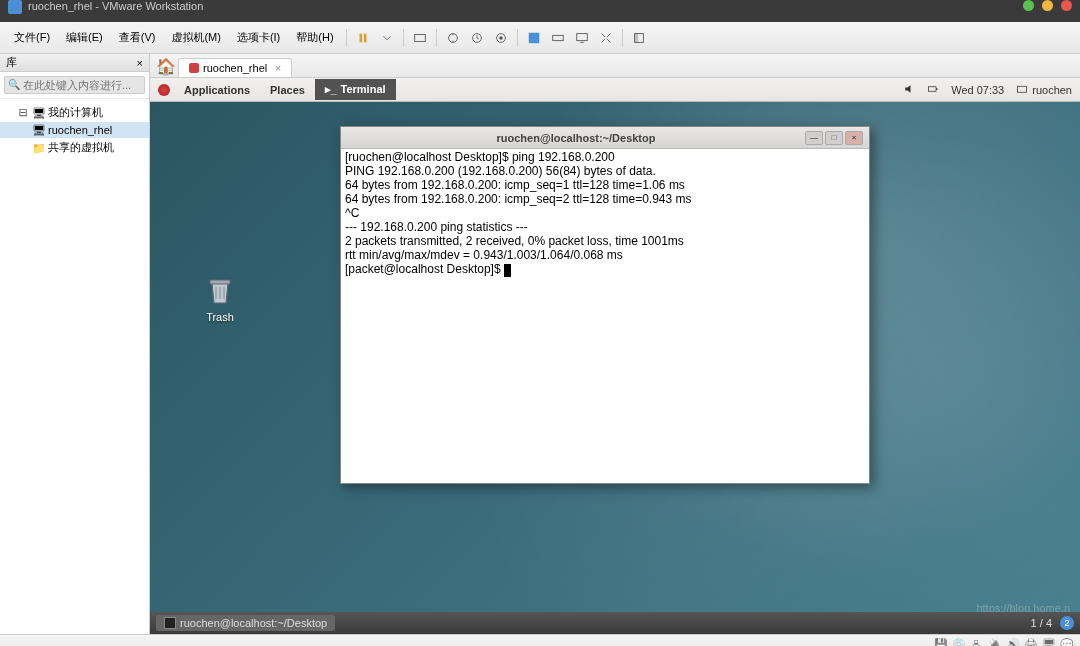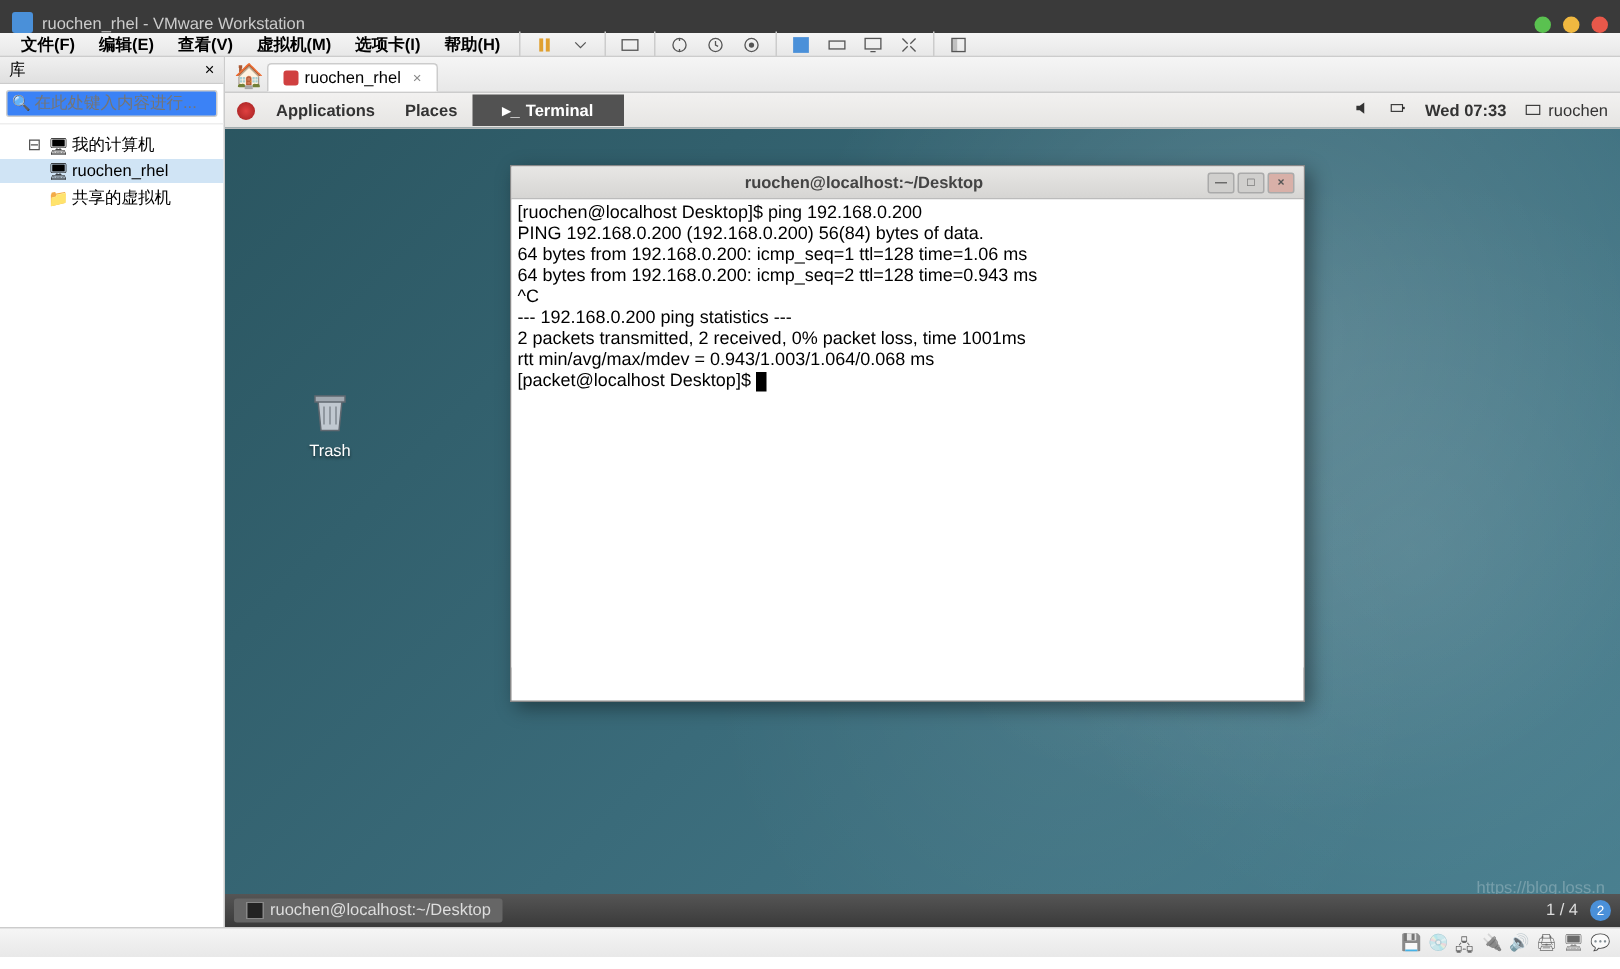--- a/index.html
+++ b/index.html
@@ -1,38 +1,38 @@
 <!DOCTYPE html>
 <html><head>
 <meta charset="utf-8">
 <style>
 * { margin: 0; padding: 0; box-sizing: border-box; font-family: Arial, sans-serif; }
 body { width: 1080px; height: 646px; overflow: hidden; background: #fff; position: relative; }
 
 
-.vmware-titlebar { height: 22px; background: #3a3a3a; display: flex; align-items: flex-end; padding: 0 8px; color: #ccc; font-size: 11px; }
+.vmware-titlebar { height: 22px; background: #3a3a3a; display: flex; align-items: flex-start; padding: 0 8px; color: #ccc; font-size: 11px; }
 .vmware-titlebar .icon { width: 14px; height: 14px; background: #4a90d9; margin-right: 6px; border-radius: 2px; }
 .vmware-titlebar .win-controls { margin-left: auto; display: flex; gap: 8px; }
 .vmware-titlebar .win-dot { width: 11px; height: 11px; border-radius: 50%; }
 .win-dot.g { background: #5ac150; } .win-dot.y { background: #f0b840; } .win-dot.r { background: #e8584a; }
 
 
-.vmware-menubar { height: 16px; background: linear-gradient(#f5f5f5,#e8e8e8); border-bottom: 1px solid #ccc; display: flex; align-items: center; padding: 0 6px; font-size: 11px; font-weight: bold; }
+.vmware-menubar { height: 32px; background: linear-gradient(#f5f5f5,#e8e8e8); border-bottom: 1px solid #ccc; display: flex; align-items: center; padding: 0 6px; font-size: 11px; }
 .vmware-menubar .menu-item { padding: 0 8px; cursor: default; }
 .vmware-menubar .sep { width: 1px; height: 18px; background: #ccc; margin: 0 4px; }
 .vmware-menubar .tb-btn { width: 18px; height: 18px; margin: 0 3px; display: flex; align-items: center; justify-content: center; }
 .tb-btn svg { width: 14px; height: 14px; }
 
 
 .vmware-body { display: flex; height: calc(100% - 22px - 24px - 20px); }
 .sidebar { width: 150px; background: #fff; border-right: 1px solid #ccc; font-size: 11px; }
 .sidebar-header { height: 18px; background: linear-gradient(#f0f0f0,#e0e0e0); border-bottom: 1px solid #ccc; display: flex; align-items: center; padding: 0 6px; }
 .sidebar-header .close-x { margin-left: auto; cursor: default; }
 .sidebar-search { padding: 4px; border-bottom: 1px solid #eee; }
-.sidebar-search input { width: 100%; font-size: 11px; padding: 2px 4px 2px 18px; border: 1px solid #ccc; border-radius: 2px; background: #3b82f6; }
+.sidebar-search input { width: 100%; font-size: 11px; padding: 2px 4px 2px 18px; border: 1px solid #ccc; border-radius: 2px; background: #e5e5e5; }
 .sidebar-search { position: relative; }
 .sidebar-search .mag { position: absolute; left: 8px; top: 7px; color: #888; font-size: 10px; }
 .tree { padding: 4px 0; }
 .tree-item { padding: 2px 4px 2px 18px; display: flex; align-items: center; gap: 4px; }
 .tree-item.selected { background: #d0e4f5; }
 .tree-item.indent1 { padding-left: 32px; }
 .tree-icon { width: 12px; height: 12px; display: inline-block; }
 .expander { width: 10px; display: inline-block; text-align: center; color: #555; }
 
 
@@ -51,21 +51,21 @@
   radial-gradient(circle at 60% 70%, rgba(255,255,255,0.05) 0%, transparent 35%),
   linear-gradient(135deg, #2a5560 0%, #3a6b7a 50%, #4a8090 100%);
 }
 
 
 .gnome-topbar { position: absolute; top: 0; left: 0; right: 0; height: 24px; background: linear-gradient(#f2f1f0,#e6e5e3); border-bottom: 1px solid #bbb; display: flex; align-items: center; font-size: 11px; padding: 0 8px; z-index: 5; }
 .gnome-topbar .app-icon { width: 12px; height: 12px; background: radial-gradient(circle,#e04040,#a02020); border-radius: 50%; margin-right: 4px; }
 .gnome-topbar .gn-item { padding: 0 10px; font-weight: bold; color: #333; cursor: default; }
 .gnome-topbar .right { margin-left: auto; display: flex; align-items: center; gap: 12px; color: #333; }
 .gnome-topbar .right svg { width: 12px; height: 12px; }
-.gnome-topbar .active-bg { background: #525252; color: #fff; padding: 4px 20px; margin: -4px 0; }
+.gnome-topbar .active-bg { background: #525252; color: #fff; padding: 4px 10px; margin: -4px 0; }
 
 
 .gnome-taskbar { position: absolute; bottom: 0; left: 0; right: 0; height: 22px; background: linear-gradient(#555,#3a3a3a); display: flex; align-items: center; font-size: 11px; color: #ddd; padding: 0 6px; z-index: 5; }
 .gnome-taskbar .task-item { background: #666; padding: 2px 8px; border-radius: 2px; display: flex; align-items: center; gap: 4px; }
 .gnome-taskbar .task-icon { width: 12px; height: 12px; background: #222; border: 1px solid #888; }
 .gnome-taskbar .right { margin-left: auto; display: flex; align-items: center; gap: 8px; }
 .ws-ind { width: 14px; height: 14px; background: #4a90d9; border-radius: 50%; display: flex; align-items: center; justify-content: center; font-size: 9px; color: #fff; }
 
 
 .desktop-icon { position: absolute; width: 80px; text-align: center; color: #fff; font-size: 11px; text-shadow: 0 1px 2px rgba(0,0,0,0.6); z-index: 2; }
@@ -230,21 +230,21 @@
           <span style="margin-right:4px">▸_</span><span>Terminal</span>
         </span>
         <div class="right">
           <span><svg viewBox="0 0 16 16">
                 <path d="M3 6v4h3l4 3V3L6 6z" fill="#333"></path>
               </svg></span>
           <span><svg viewBox="0 0 16 16">
                 <rect x="2" y="5" width="10" height="6" fill="none" stroke="#333"></rect>
                 <rect x="12" y="7" width="2" height="2" fill="#333"></rect>
               </svg></span>
-          <span style="font-weight:bold">Wed 07:33</span>
+          <span style="font-weight:normal">Wed 07:33</span>
           <span style="display:flex;align-items:center;gap:4px">
             <svg viewBox="0 0 16 16" width="12" height="12">
                 <rect x="2" y="3" width="12" height="8" fill="none" stroke="#333"></rect>
               </svg>
             <span>ruochen</span>
           </span>
         </div>
       </div>
 
       <div class="desktop-icon" style="top:195px;left:30px">
@@ -271,21 +271,21 @@
 <span>PING 192.168.0.200 (192.168.0.200) 56(84) bytes of data.</span>
 <span>64 bytes from 192.168.0.200: icmp_seq=1 ttl=128 time=1.06 ms</span>
 <span>64 bytes from 192.168.0.200: icmp_seq=2 ttl=128 time=0.943 ms</span>
 <span>^C</span>
 <span>--- 192.168.0.200 ping statistics ---</span>
 <span>2 packets transmitted, 2 received, 0% packet loss, time 1001ms</span>
 <span>rtt min/avg/max/mdev = 0.943/1.003/1.064/0.068 ms</span>
 <span>[packet@localhost Desktop]$ </span><span class="term-cursor"></span></div>
       </div>
 
-      <div class="watermark">https://blog.loss.n</div>
+      <div class="watermark">https://blog.home.n</div>
 
       <div class="gnome-taskbar">
         <div class="task-item">
           <span class="task-icon"></span>
           <span>ruochen@localhost:~/Desktop</span>
         </div>
         <div class="right">
           <span>1 / 4</span>
           <span class="ws-ind">2</span>
         </div>

